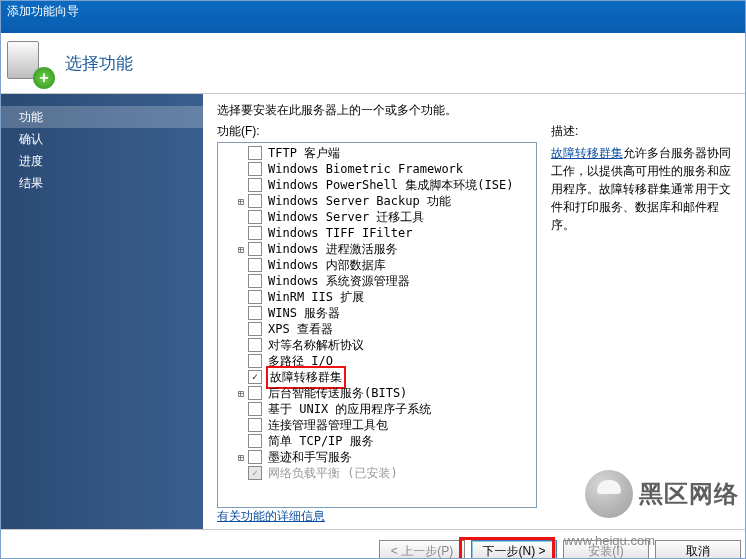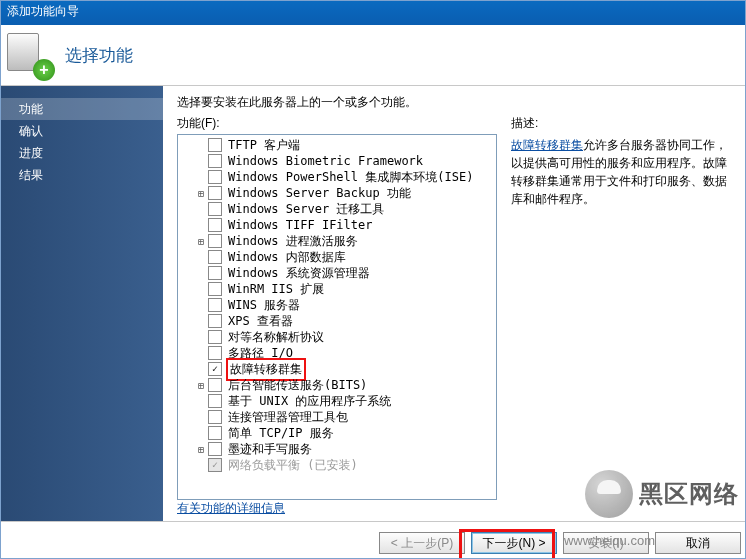--- a/index.html
+++ b/index.html
@@ -1,24 +1,24 @@
 <!DOCTYPE html>
 <html><head>
 <meta charset="utf-8">
 <style>
   html,body{margin:0;padding:0;font-family:"Microsoft YaHei","SimSun",Arial,sans-serif;font-size:12px;background:#fff;color:#000}
   .window{width:746px;height:559px;border:1px solid #7da2ce;box-sizing:border-box;position:relative;overflow:hidden}
-  .titlebar{height:24px;background:linear-gradient(#0a6ac0,#0a5db0);color:#fff;padding-left:6px;font-size:12px;line-height:20px}
+  .titlebar{height:32px;background:linear-gradient(#0a6ac0,#0a5db0);color:#fff;padding-left:6px;font-size:12px;line-height:20px}
   .header{height:60px;background:#fff;display:flex;align-items:center;padding-left:6px;border-bottom:1px solid #c8c8c8}
   .header .icon{width:44px;height:44px;position:relative;margin-right:14px}
   .header .icon .srv{width:30px;height:36px;background:linear-gradient(#fcfcfc,#bcbcbc);border:1px solid #888;border-radius:2px}
   .header .icon .plus{position:absolute;right:-4px;bottom:-4px;width:22px;height:22px;background:radial-gradient(#6bd24a,#2e8d17);border-radius:50%;color:#fff;font-weight:bold;font-size:16px;line-height:22px;text-align:center}
   .header h1{font-size:17px;font-weight:normal;color:#1a5a99;margin:0}
   .body{display:flex;height:435px}
-  .sidebar{width:162px;background:linear-gradient(to right,#2a4a74,#3a5f8e);color:#fff;padding-top:12px;box-sizing:border-box}
+  .sidebar{width:202px;background:linear-gradient(to right,#2a4a74,#3a5f8e);color:#fff;padding-top:12px;box-sizing:border-box}
   .sidebar .item{padding:5px 0 5px:18px;padding-left:18px;height:22px;line-height:22px;cursor:pointer}
   .sidebar .item.sel{background:rgba(255,255,255,.22)}
   .main{flex:1;padding:8px 10px 4px 14px;box-sizing:border-box;display:flex;flex-direction:column}
   .intro{margin-bottom:4px}
   .cols{display:flex;flex:1;min-height:0}
   .left{width:320px;display:flex;flex-direction:column}
   .right{flex:1;padding-left:14px}
   .listlbl{margin-bottom:2px}
   .tree{flex:1;border:1px solid #7f9db9;background:#fff;overflow-y:scroll;overflow-x:auto;padding:2px 0 2px 2px;font-family:SimSun,monospace;font-size:12px}
   .node{display:flex;align-items:center;height:16px;white-space:nowrap}

